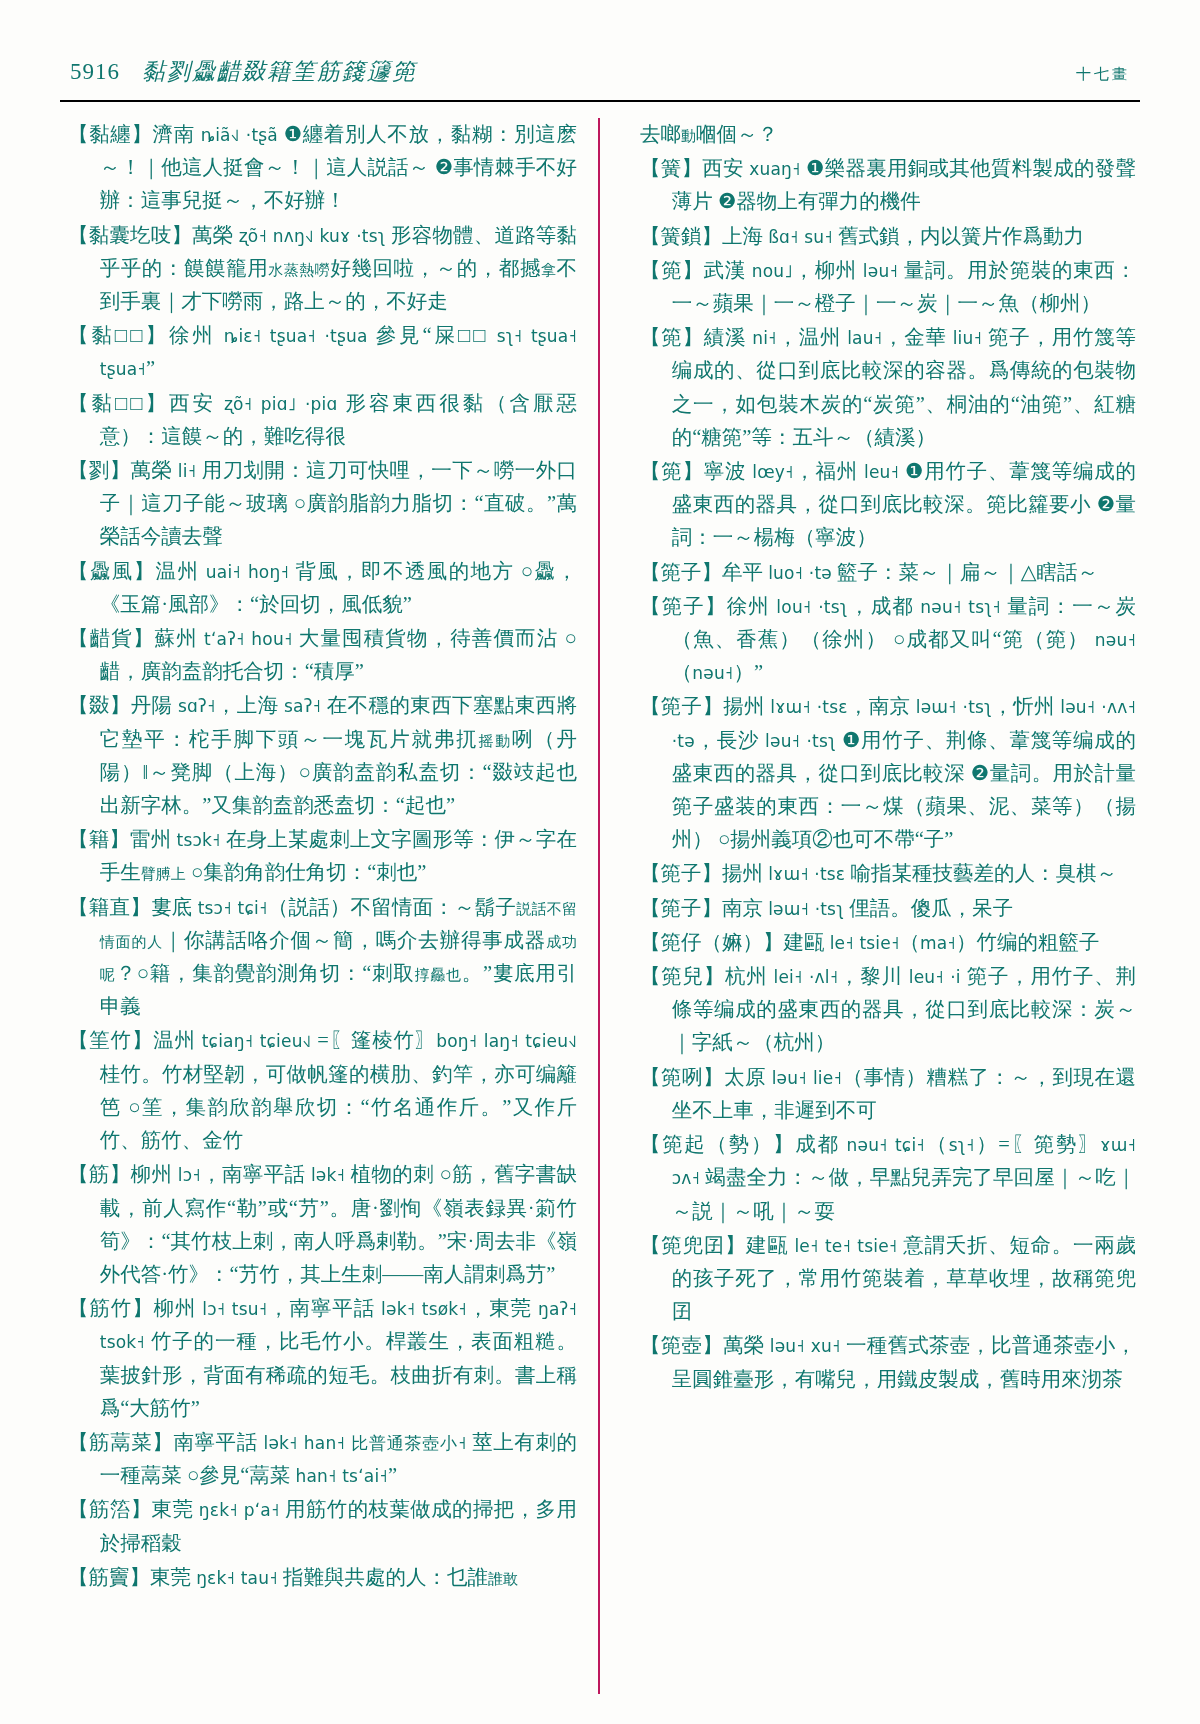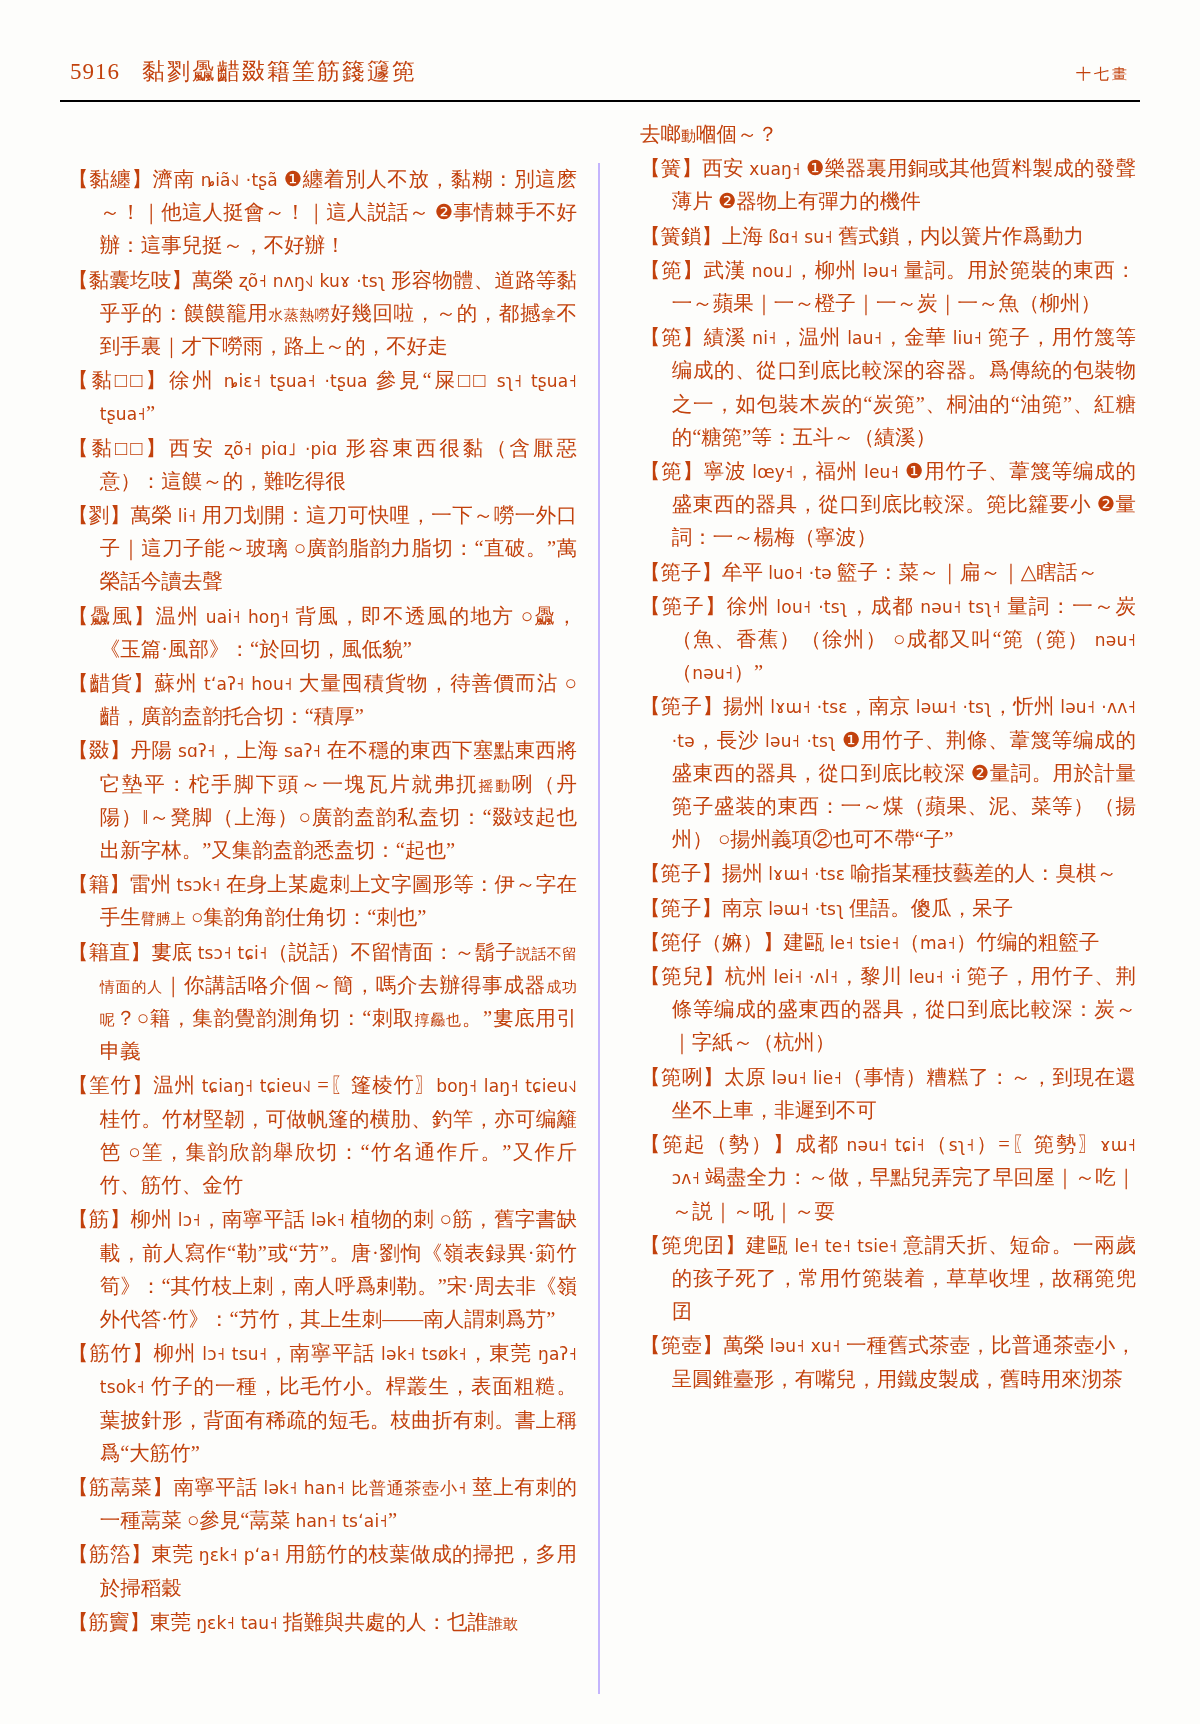--- a/index.html
+++ b/index.html
@@ -6,21 +6,21 @@
     margin: 0;
     padding: 0;
     background: #ffffff;
   }
   .page {
     position: relative;
     width: 1200px;
     height: 1724px;
     background: #fdfdfb;
     font-family: "Liberation Serif", "DejaVu Serif", serif;
-    color: #c2410c;
+    color: #0f766e;
     box-sizing: border-box;
     padding: 0;
     overflow: hidden;
   }
   .header {
     position: absolute;
     top: 56px;
     left: 70px;
     right: 70px;
     height: 40px;
@@ -33,20 +33,21 @@
     align-items: baseline;
     gap: 22px;
   }
   .page-number {
     font-size: 23px;
     letter-spacing: 1px;
   }
   .header-entries {
     font-size: 23px;
     letter-spacing: 2px;
+    font-style: italic;
   }
   .header-right {
     font-size: 15px;
     letter-spacing: 3px;
   }
   .rule {
     position: absolute;
     top: 100px;
     left: 60px;
     right: 60px;
@@ -60,24 +61,23 @@
     bottom: 30px;
     display: flex;
     gap: 0;
   }
   .col {
     width: 50%;
     box-sizing: border-box;
     padding: 0 18px;
   }
   .col.left {
-    border-right: 2px solid #c4b5fd;
+    border-right: 2px solid #be185d;
     padding-left: 8px;
     padding-right: 21px;
-    margin-top: 45px;
   }
   .col.right {
     padding-left: 40px;
     padding-right: 4px;
   }
   .entry {
     font-size: 20.5px;
     line-height: 1.62;
     margin-bottom: 1px;
     text-align: justify;

